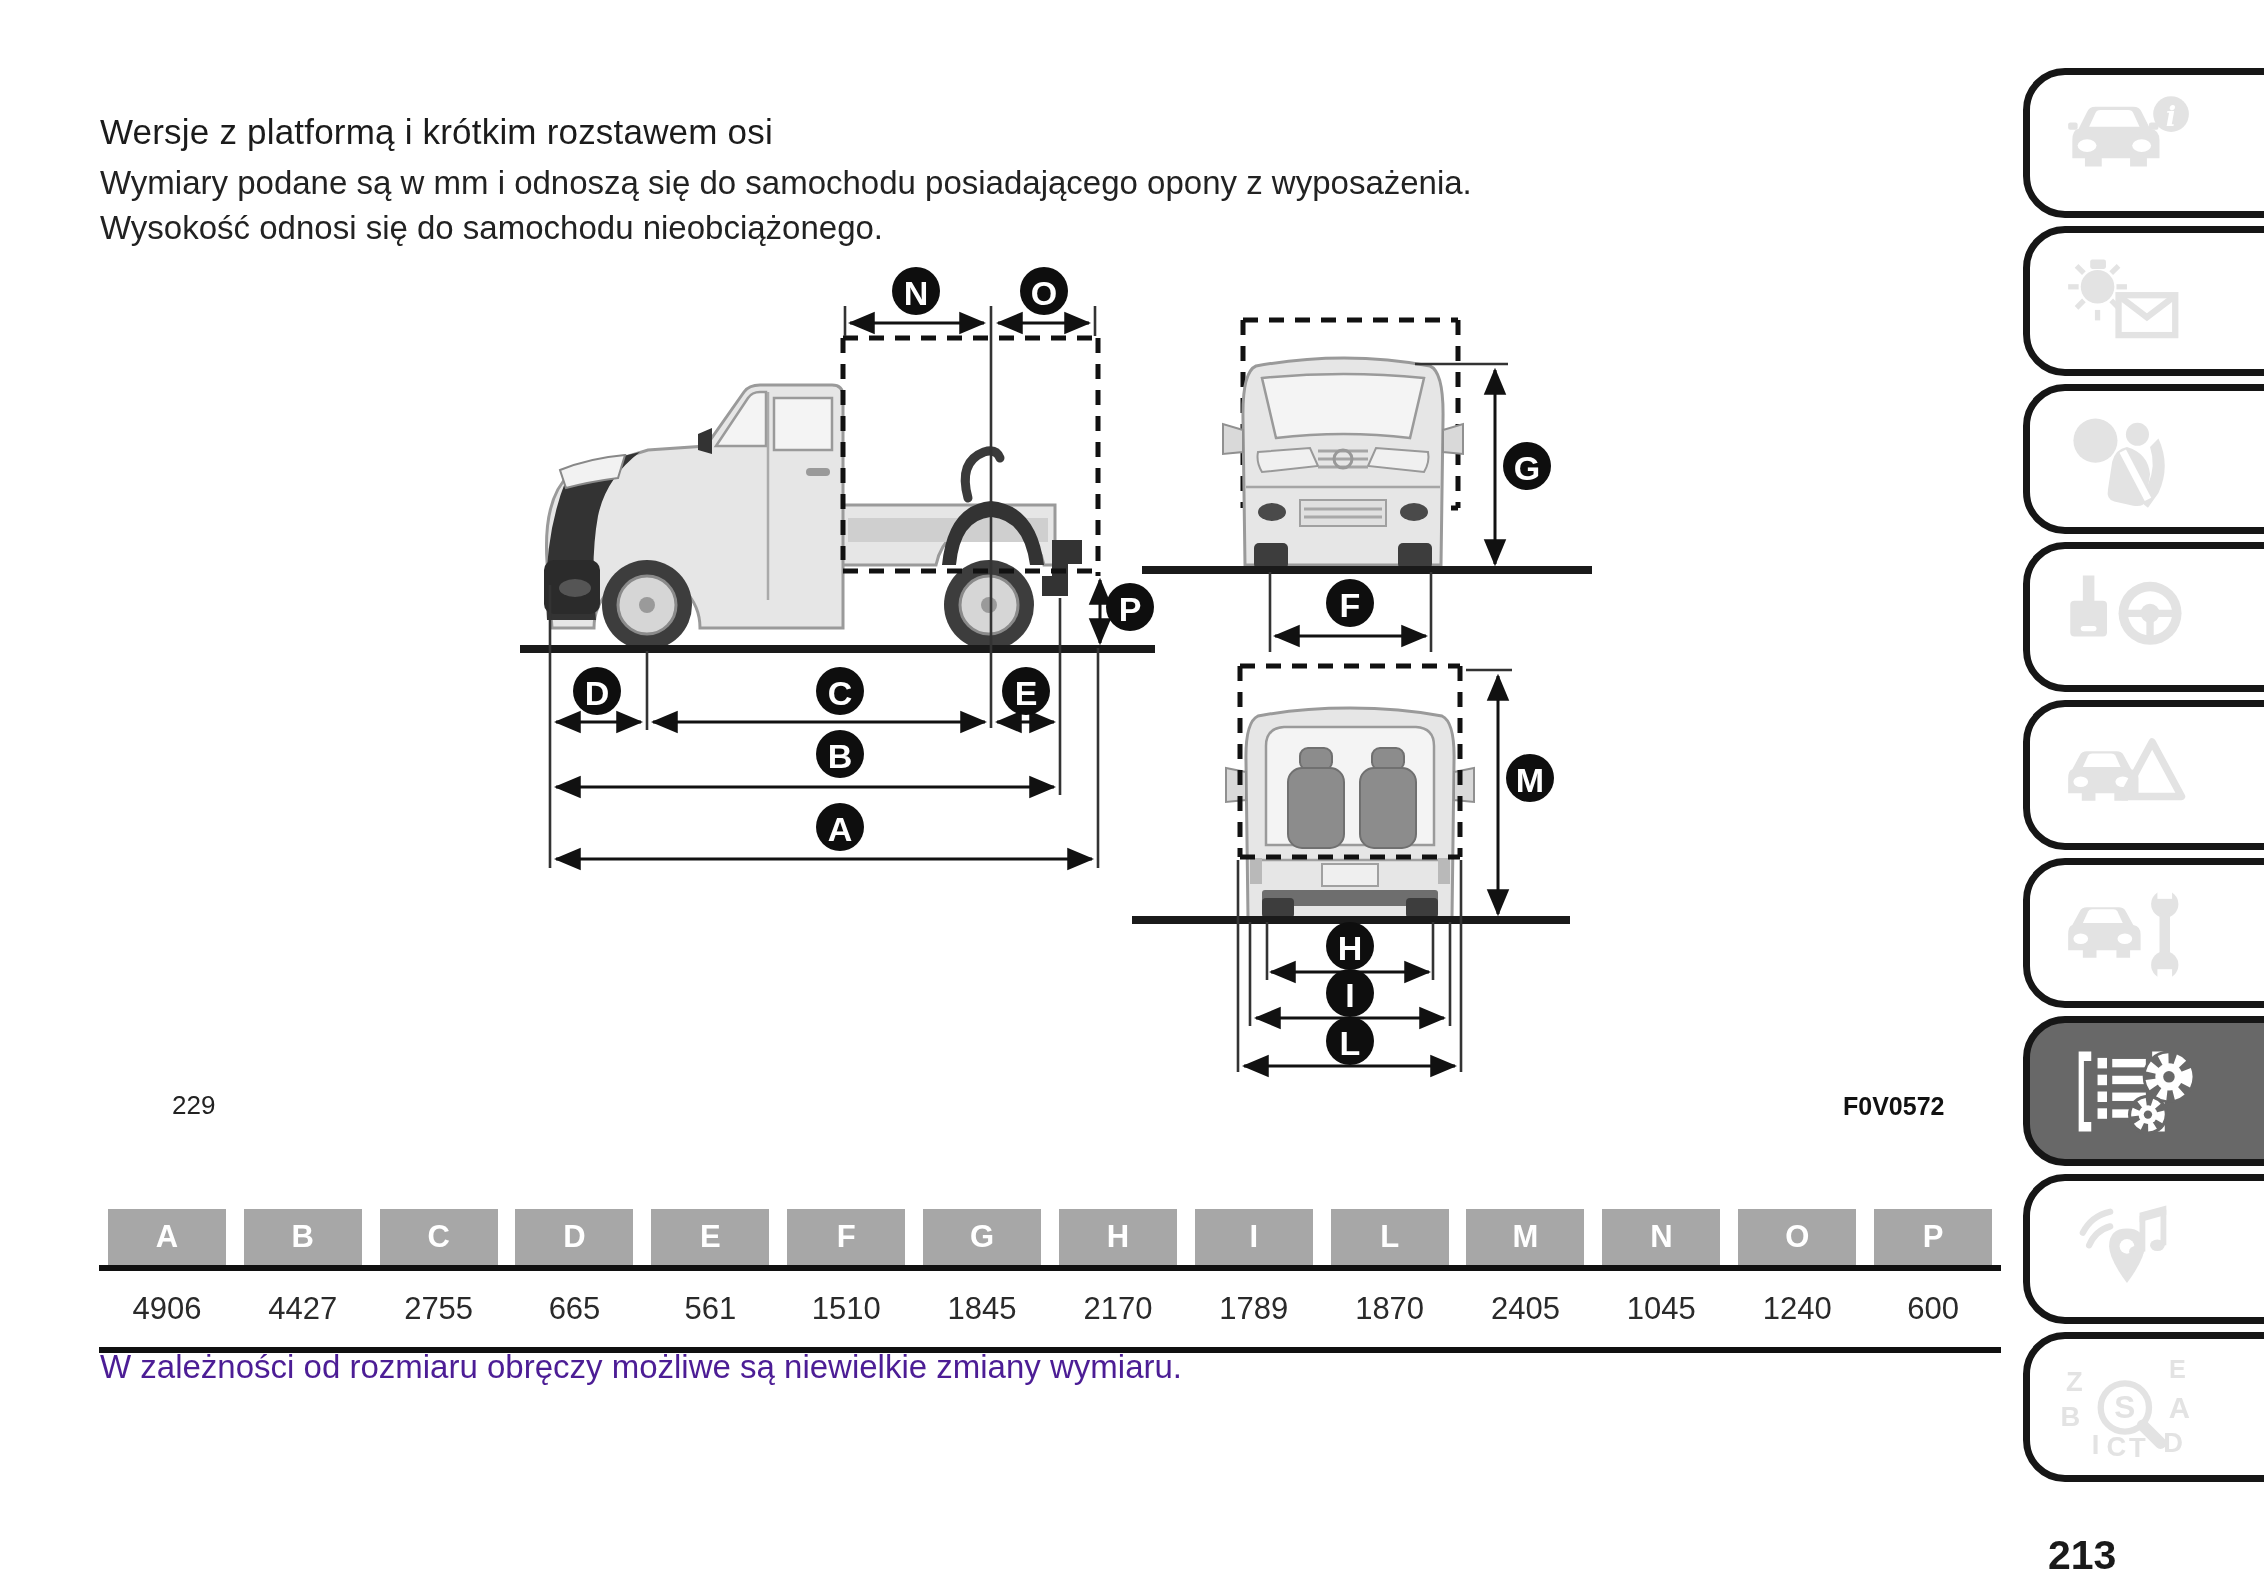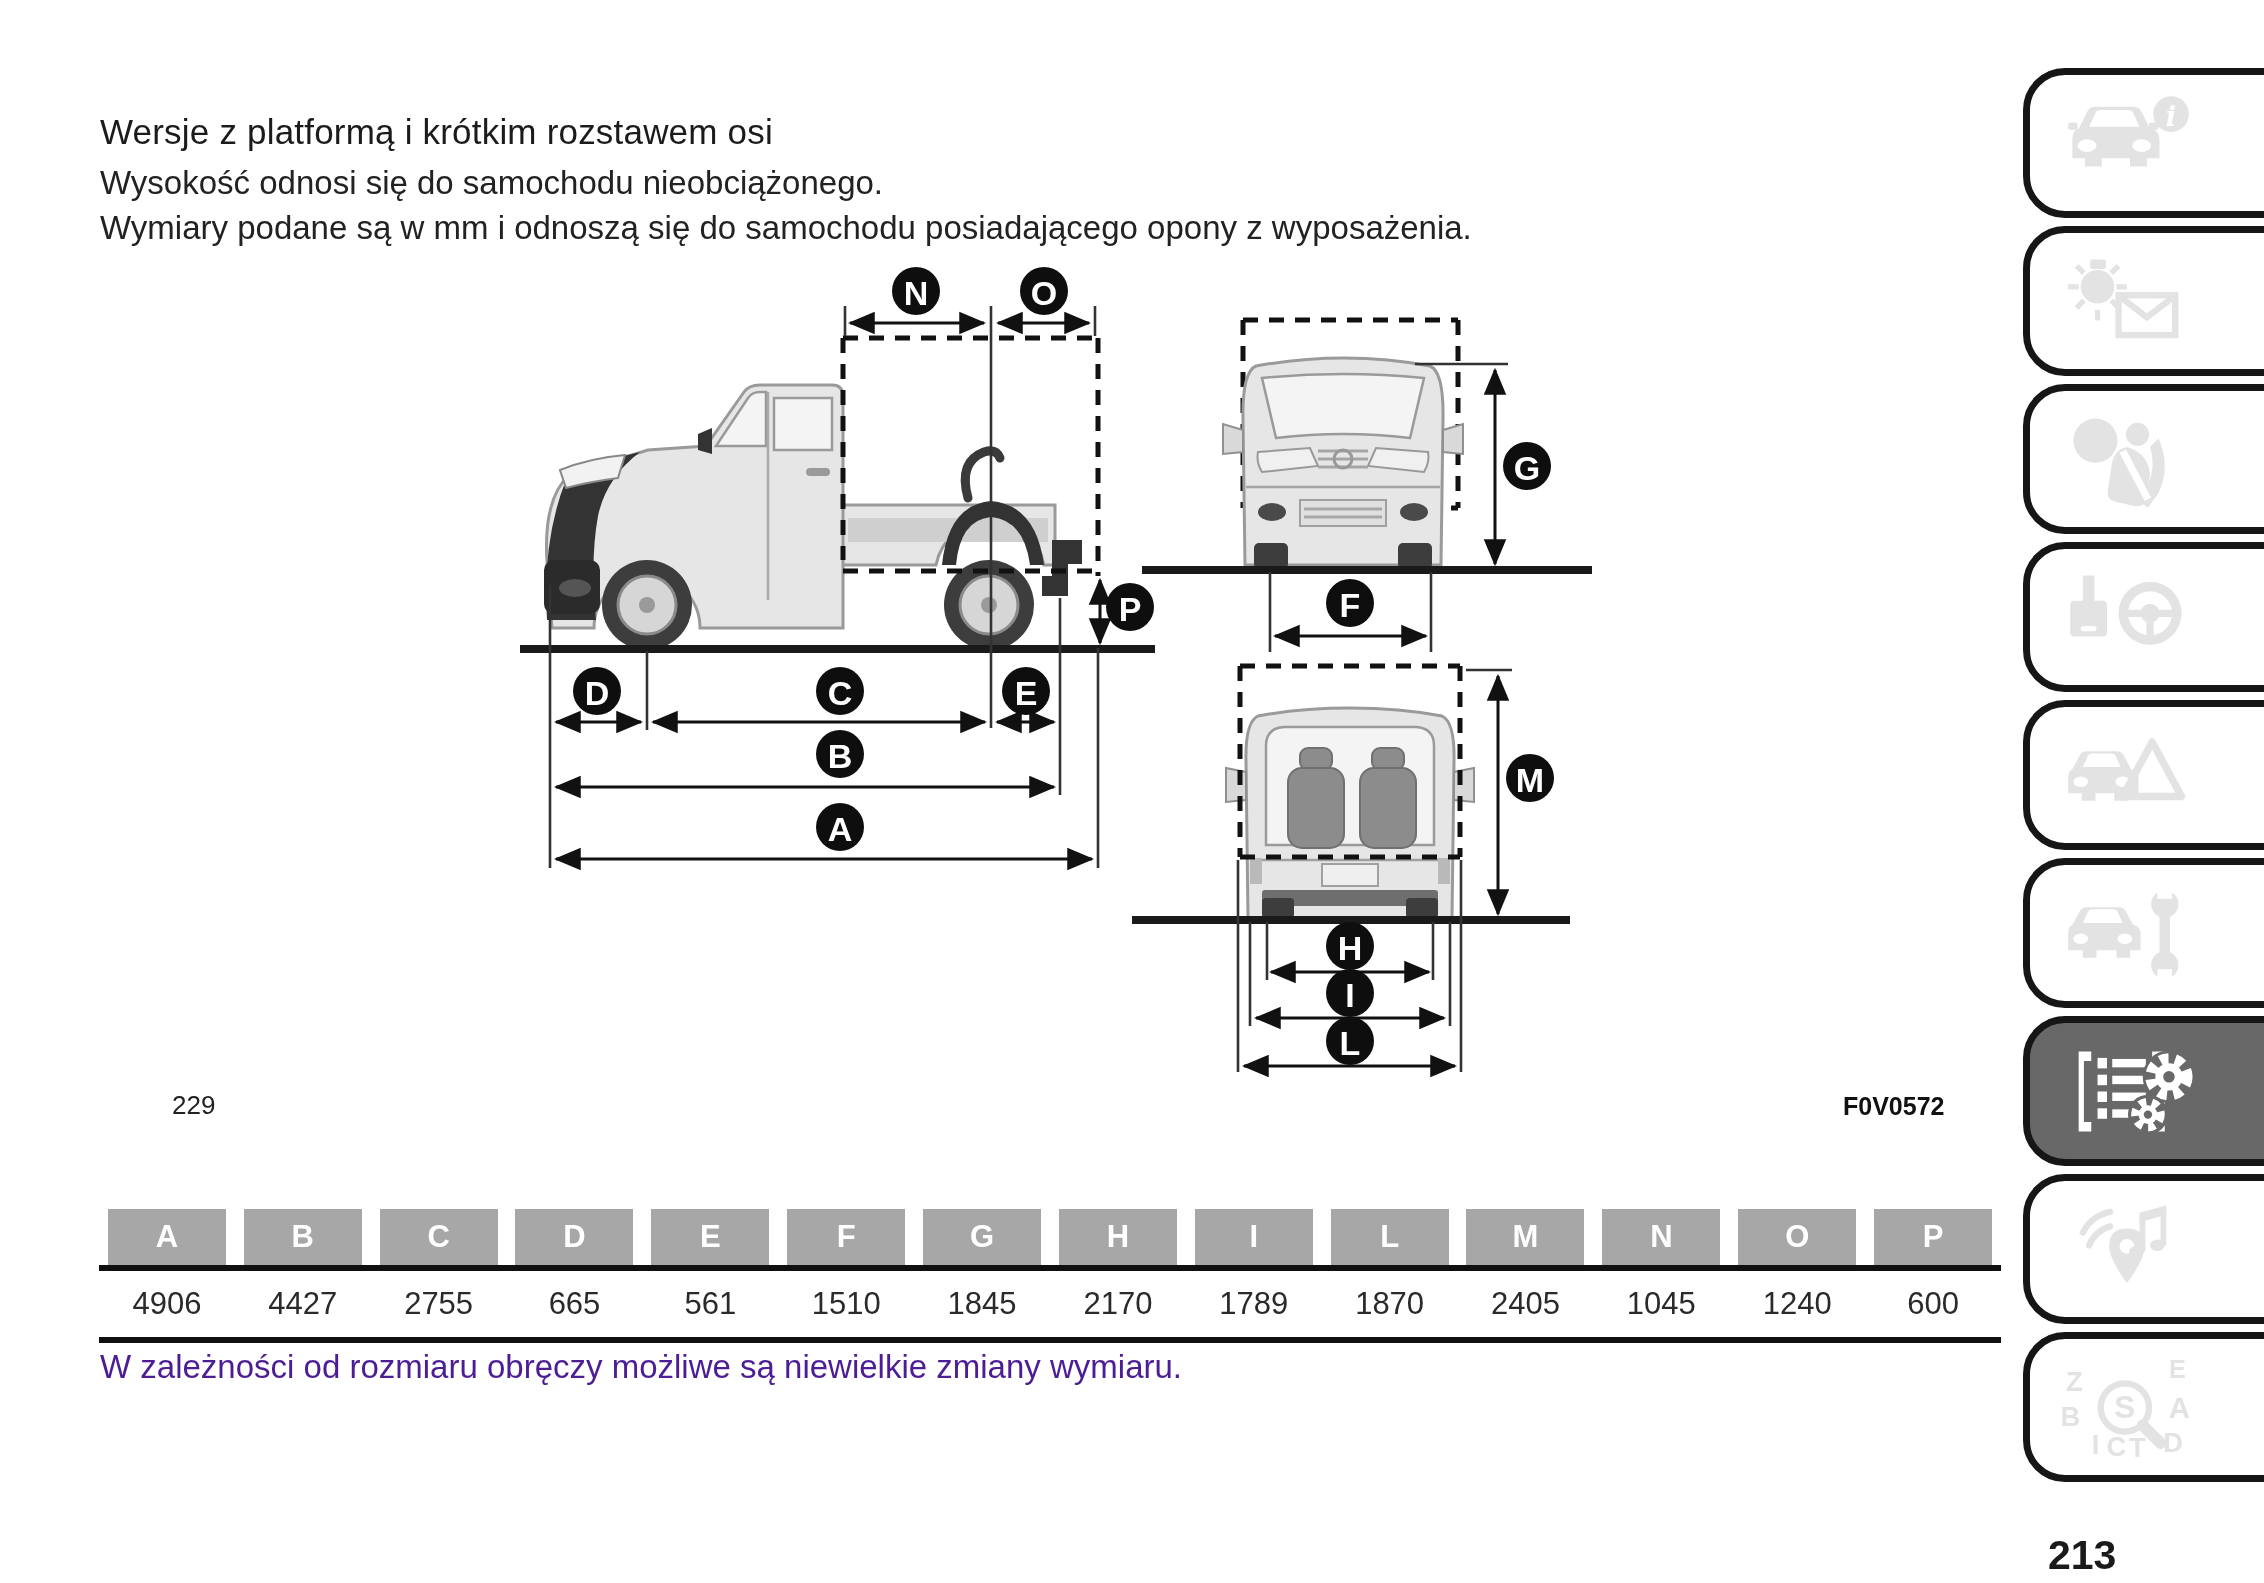--- a/index.html
+++ b/index.html
@@ -14,21 +14,21 @@
   
   #fig-num{left:172px;top:1090px;font-size:26px;color:#222;}
   #fig-code{left:1843px;top:1092px;font-size:25px;font-weight:700;color:#111;}
   
   #dim-table{left:99px;top:1209px;width:1902px;}
   .tbl-row{display:grid;grid-template-columns:repeat(14,1fr);}
   .hdr-cell{display:flex;justify-content:center;}
   .hdr-box{width:118px;height:56px;background:#a7a7a7;display:flex;align-items:center;justify-content:center;
            color:#ffffff;font-size:31px;font-weight:700;}
   .tbl-line{height:6px;background:#101010;}
-  .val-cell{height:66px;display:flex;align-items:center;justify-content:center;
+  .val-cell{height:76px;display:flex;align-items:center;justify-content:center;
             font-size:31px;color:#2a2a2a;}
   #note{left:100px;top:1348px;font-size:33px;color:#4c1d95;}
   #page-num{left:2048px;top:1532px;font-size:41px;font-weight:700;color:#1a1a1a;}
   
   .sbtn{position:absolute;left:2023px;width:310px;height:150px;background:#ffffff;
         border:7px solid #161616;border-radius:42px;box-sizing:border-box;
         display:flex;align-items:center;--ic:#e3e3e3;--bg:#ffffff;}
   .sbtn.active{background:#686868;--ic:#ffffff;--bg:#686868;}
   .sbtn svg{margin-left:28px;}
   .ic-f{fill:var(--ic);}
@@ -45,22 +45,22 @@
   .ground{stroke:#1a1a1a;stroke-width:8;}
   .body-fill{fill:#e6e6e6;stroke:#9a9a9a;stroke-width:3;}
   .glass{fill:#f4f4f4;stroke:#9a9a9a;stroke-width:2.5;}
   .dark{fill:#333333;}
 </style>
 </head>
 <body>
 
 <div class="abs" id="title">Wersje z platformą i krótkim rozstawem osi</div>
 <div class="abs" id="intro">
+  <div>Wymiary podane są w mm i odnoszą się do samochodu posiadającego opony z wyposażenia.</div>
   <div>Wysokość odnosi się do samochodu nieobciążonego.</div>
-  <div>Wymiary podane są w mm i odnoszą się do samochodu posiadającego opony z wyposażenia.</div>
 </div>
 
 <svg id="diagram" class="abs" width="2264" height="1583" viewBox="0 0 2264 1583">
   <defs>
     <marker id="ah" viewBox="0 0 12 12" refX="11" refY="6" markerWidth="9" markerHeight="9" orient="auto-start-reverse">
       <path d="M0,1 L12,6 L0,11 Z" fill="#111"></path>
     </marker>
   </defs>
 
   <g>

